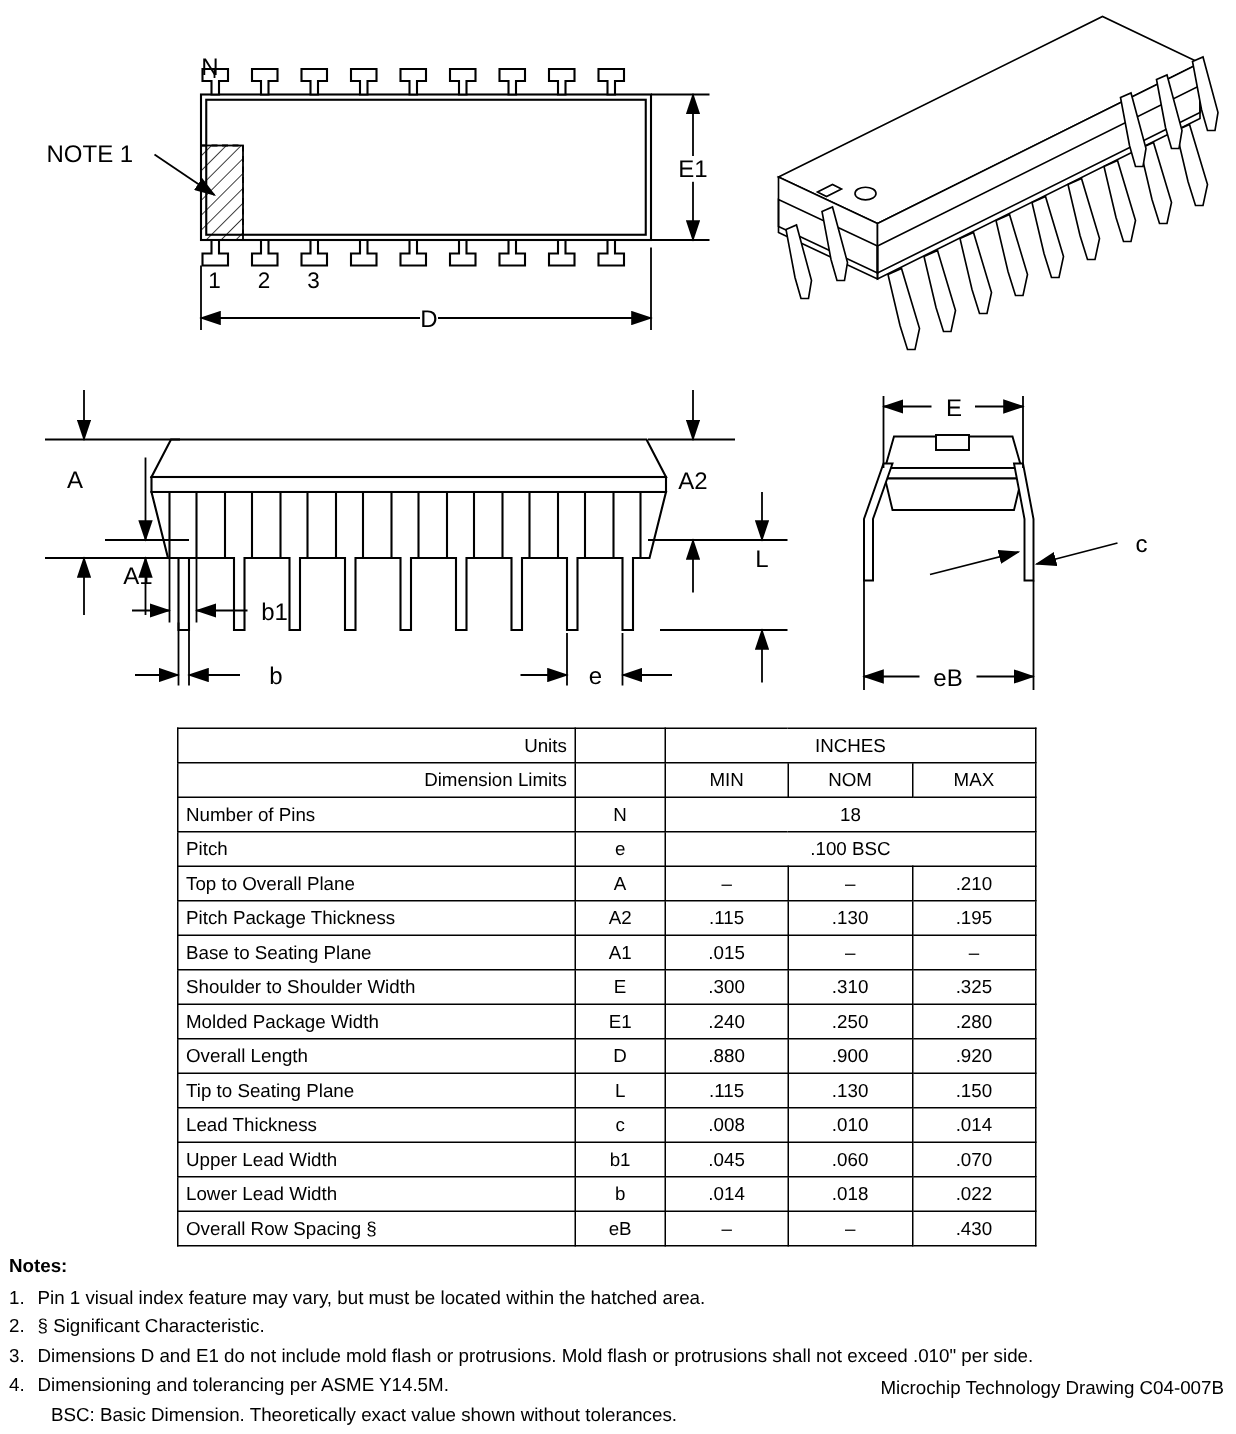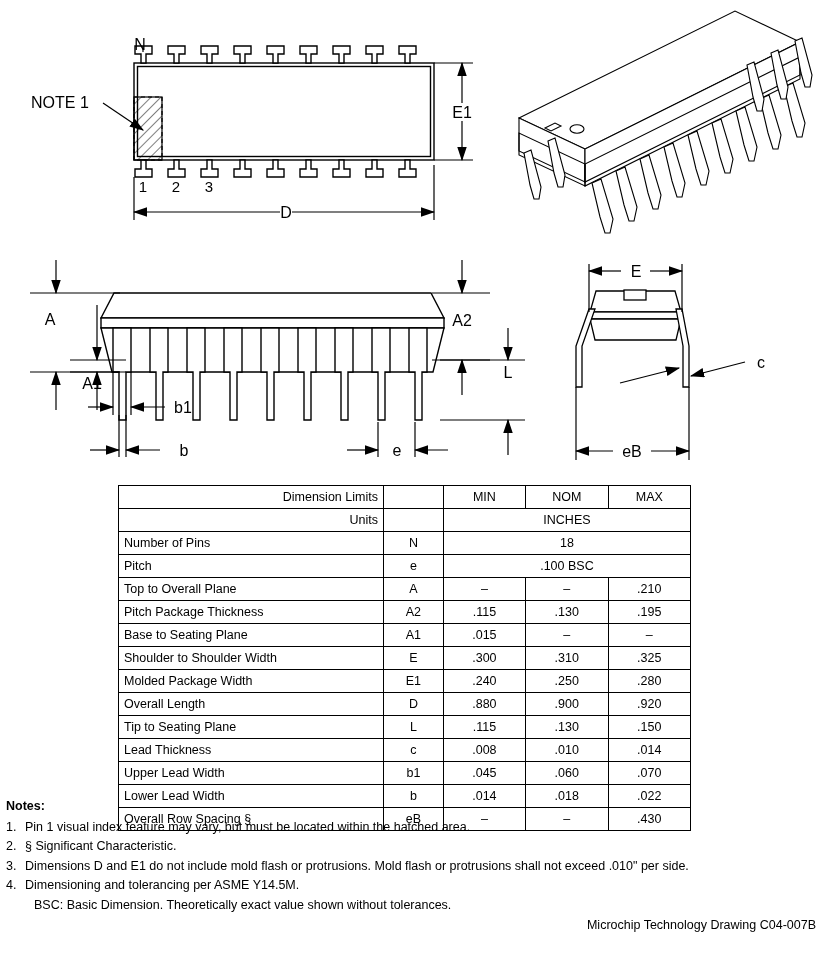--- a/index.html
+++ b/index.html
@@ -27,21 +27,21 @@
     background:#fff;
   }
   .dim-table .c-desc{width:283px;text-align:left;}
   .dim-table .c-sym{width:54px;text-align:center;}
   .dim-table .c-val{width:78px;text-align:center;}
   .dim-table .hdr-right{text-align:right;}
   .dim-table .ctr{text-align:center;}
 
   
   .notes{
-    position:absolute;left:6px;top:797px;width:812px;
+    position:absolute;left:6px;top:835px;width:812px;
     font-size:12.5px;line-height:19.5px;
   }
   .notes-title{font-weight:bold;font-size:12.5px;margin-bottom:1px;}
   .note-row{display:flex;align-items:flex-start;}
   .note-num{width:19px;flex:0 0 19px;}
   .note-txt{flex:1 1 auto;}
   .note-sub{margin-left:28px;}
   .footer{
     position:absolute;right:8px;top:918px;
     font-size:12.5px;text-align:right;white-space:nowrap;
@@ -302,30 +302,30 @@
       <line x1="144" y1="137" x2="144" y2="210"></line>
       <line x1="31" y1="201" x2="68" y2="201" marker-start="url(#eArrStart)"></line>
       <line x1="106" y1="201" x2="144" y2="201" marker-end="url(#eArrEnd)"></line>
     </g>
     <text x="87" y="207" font-size="16" text-anchor="middle">eB</text>
   </svg>
 
   <table class="dim-table">
     <tbody>
       <tr>
+        <td class="c-desc hdr-right">Units</td>
+        <td class="c-sym"></td>
+        <td class="c-val ctr" colspan="3">INCHES</td>
+      </tr>
+      <tr>
         <td class="c-desc hdr-right">Dimension Limits</td>
         <td class="c-sym"></td>
         <td class="c-val">MIN</td>
         <td class="c-val">NOM</td>
         <td class="c-val">MAX</td>
-      </tr>
-      <tr>
-        <td class="c-desc hdr-right">Units</td>
-        <td class="c-sym"></td>
-        <td class="c-val ctr" colspan="3">INCHES</td>
       </tr>
 
       <tr>
           <td class="c-desc">Number of Pins</td>
           <td class="c-sym">N</td>
           <td class="c-val ctr" colspan="3">18</td>
         </tr>
       <tr>
           <td class="c-desc">Pitch</td>
           <td class="c-sym">e</td>

